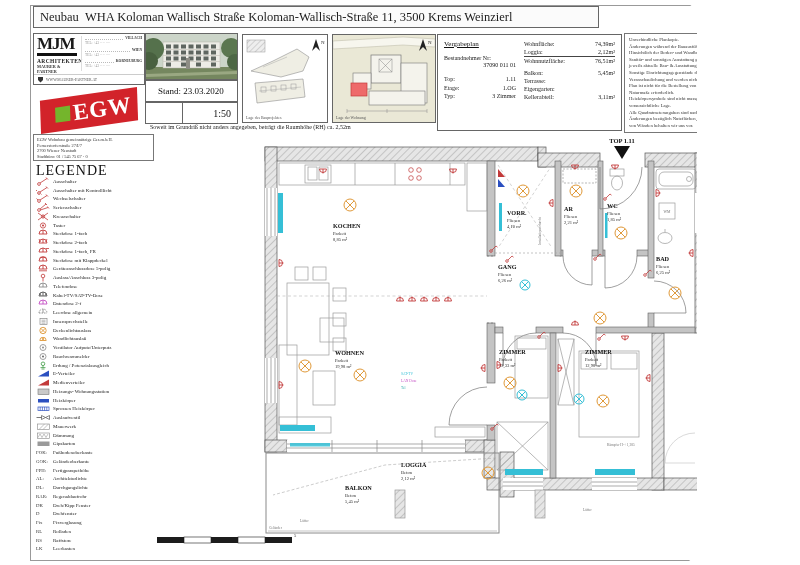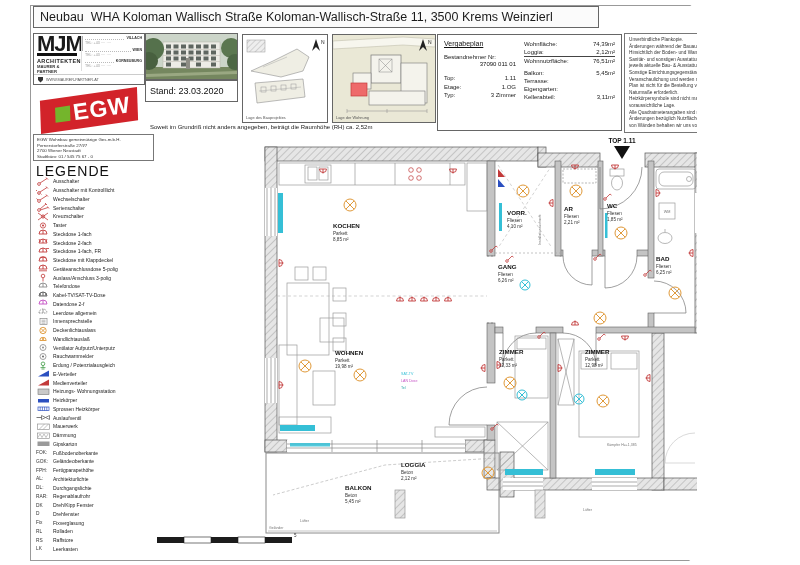--- a/index.html
+++ b/index.html
@@ -1,27 +1,27 @@
 <!DOCTYPE html>
 <html><head>
 <meta charset="utf-8">
 <style>
   html,body{margin:0;padding:0;background:#fff;}
   .sheet{position:relative;width:697px;height:565px;background:#fff;overflow:hidden;
-         font-family:Liberation Sans, sans-serif;color:#222;border-radius:20px;}
+         font-family:Liberation Serif, serif;color:#222;border-radius:20px;}
   .frame{position:absolute;left:30px;top:5px;width:739px;height:554px;border:1px solid #999;}
   .box{position:absolute;border:1px solid #666;background:#fff;box-sizing:border-box;}
 
   .title-box{left:33px;top:6px;width:566px;height:22px;display:flex;align-items:center;
              padding-left:6px;font-size:12.5px;color:#1b1b1b;background:#fbfbfb;white-space:pre;}
 
   
   .mjm-box{left:33px;top:33px;width:112px;height:52px;font-size:4px;}
   .mjm-left{position:absolute;left:3px;top:2px;width:42px;}
-  .mjm-logo{font-size:22px;font-weight:bold;letter-spacing:-1px;color:#1a1a1a;line-height:16px;}
+  .mjm-logo{font-size:17px;font-weight:bold;letter-spacing:-1px;color:#1a1a1a;line-height:16px;}
   .mjm-bar{height:3px;background:#111;margin:1px 0 2px 0;width:40px;}
   .mjm-sub1{font-size:5.5px;font-weight:bold;letter-spacing:.4px;}
   .mjm-sub2{font-size:4.2px;font-weight:bold;color:#333;}
   .mjm-right{position:absolute;left:47px;top:2px;right:2px;border-left:1px solid #ddd;padding-left:3px;}
   .off{display:flex;align-items:flex-end;font-size:3.6px;color:#777;line-height:5px;}
   .off b{color:#333;font-size:3.6px;}
   .off .dots{flex:1;border-bottom:1px dotted #bbb;margin:0 2px 1px 0;height:3px;}
   .off.tel{color:#999;margin-bottom:1.5px;}
   .mjm-web{position:absolute;left:0;bottom:0;width:100%;height:10px;border-top:1px solid #ccc;
            display:flex;align-items:center;gap:3px;padding-left:4px;font-size:3.8px;color:#555;box-sizing:border-box;}
@@ -30,21 +30,21 @@
   
   .egw-wrap{position:absolute;left:38px;top:88px;width:104px;height:48px;}
   .egw-logo{position:absolute;left:2px;top:6px;width:98px;height:33px;background:#d2232a;
             transform:rotate(-8deg) skewX(-6deg);display:flex;align-items:center;}
   .egw-sq{width:15px;height:15px;background:#74b52c;margin-left:15px;}
   .egw-txt{color:#fff;font-weight:bold;font-size:23px;letter-spacing:1px;margin-left:3px;transform:skewX(6deg);}
 
   
   .photo-box{left:145px;top:33px;width:93px;height:47px;overflow:hidden;}
   .stand-box{left:145px;top:80px;width:93px;height:22px;display:flex;align-items:center;
-             padding-left:4px;font-size:9px;color:#111;}
+             padding-left:12px;font-size:9px;color:#111;}
   .scale-box{left:145px;top:102px;width:93px;height:22px;display:flex;}
   .scale-left{width:36px;border-right:1px solid #666;}
   .scale-right{flex:1;display:flex;align-items:center;justify-content:flex-end;padding-right:6px;
                font-size:10px;color:#111;}
 
   .sp1-box{left:242px;top:34px;width:86px;height:89px;overflow:hidden;}
   .sp2-box{left:332px;top:34px;width:104px;height:89px;overflow:hidden;background:#eae8d6;}
 
   
   .vg-box{left:437px;top:34px;width:185px;height:97px;padding:5px 6px;font-size:6px;}
@@ -164,20 +164,24 @@
       <line x1="17" y1="27.5" x2="74" y2="27.5" stroke="#c9c6bb" stroke-width="0.7"></line>
       <circle cx="7" cy="15" r="11" fill="#55714c"></circle>
         <circle cx="3" cy="27" r="9" fill="#48603f"></circle>
       <circle cx="85" cy="14" r="10" fill="#5b7750"></circle>
         <circle cx="89" cy="28" r="8" fill="#4d6745"></circle>
       <rect x="40" y="24" width="4" height="11" fill="#8e8d85"></rect>
     </svg>
   </div>
 
   <div class="box stand-box">Stand: 23.03.2020</div>
+  <div class="box scale-box">
+    <div class="scale-left"></div>
+    <div class="scale-right">1:50</div>
+  </div>
 
   <div class="box sp1-box">
     <svg width="84" height="87" viewBox="0 0 84 87">
       <defs>
         <pattern id="hxa" width="4" height="4" patternUnits="userSpaceOnUse" patternTransform="rotate(45)">
           <rect width="4" height="4" fill="#eee"></rect>
             <line x1="0" y1="0" x2="0" y2="4" stroke="#aaa" stroke-width="0.9"></line>
         </pattern>
       </defs>
       <rect x="4" y="5" width="18" height="12" fill="url(#hxa)" stroke="#999" stroke-width="0.5"></rect>

